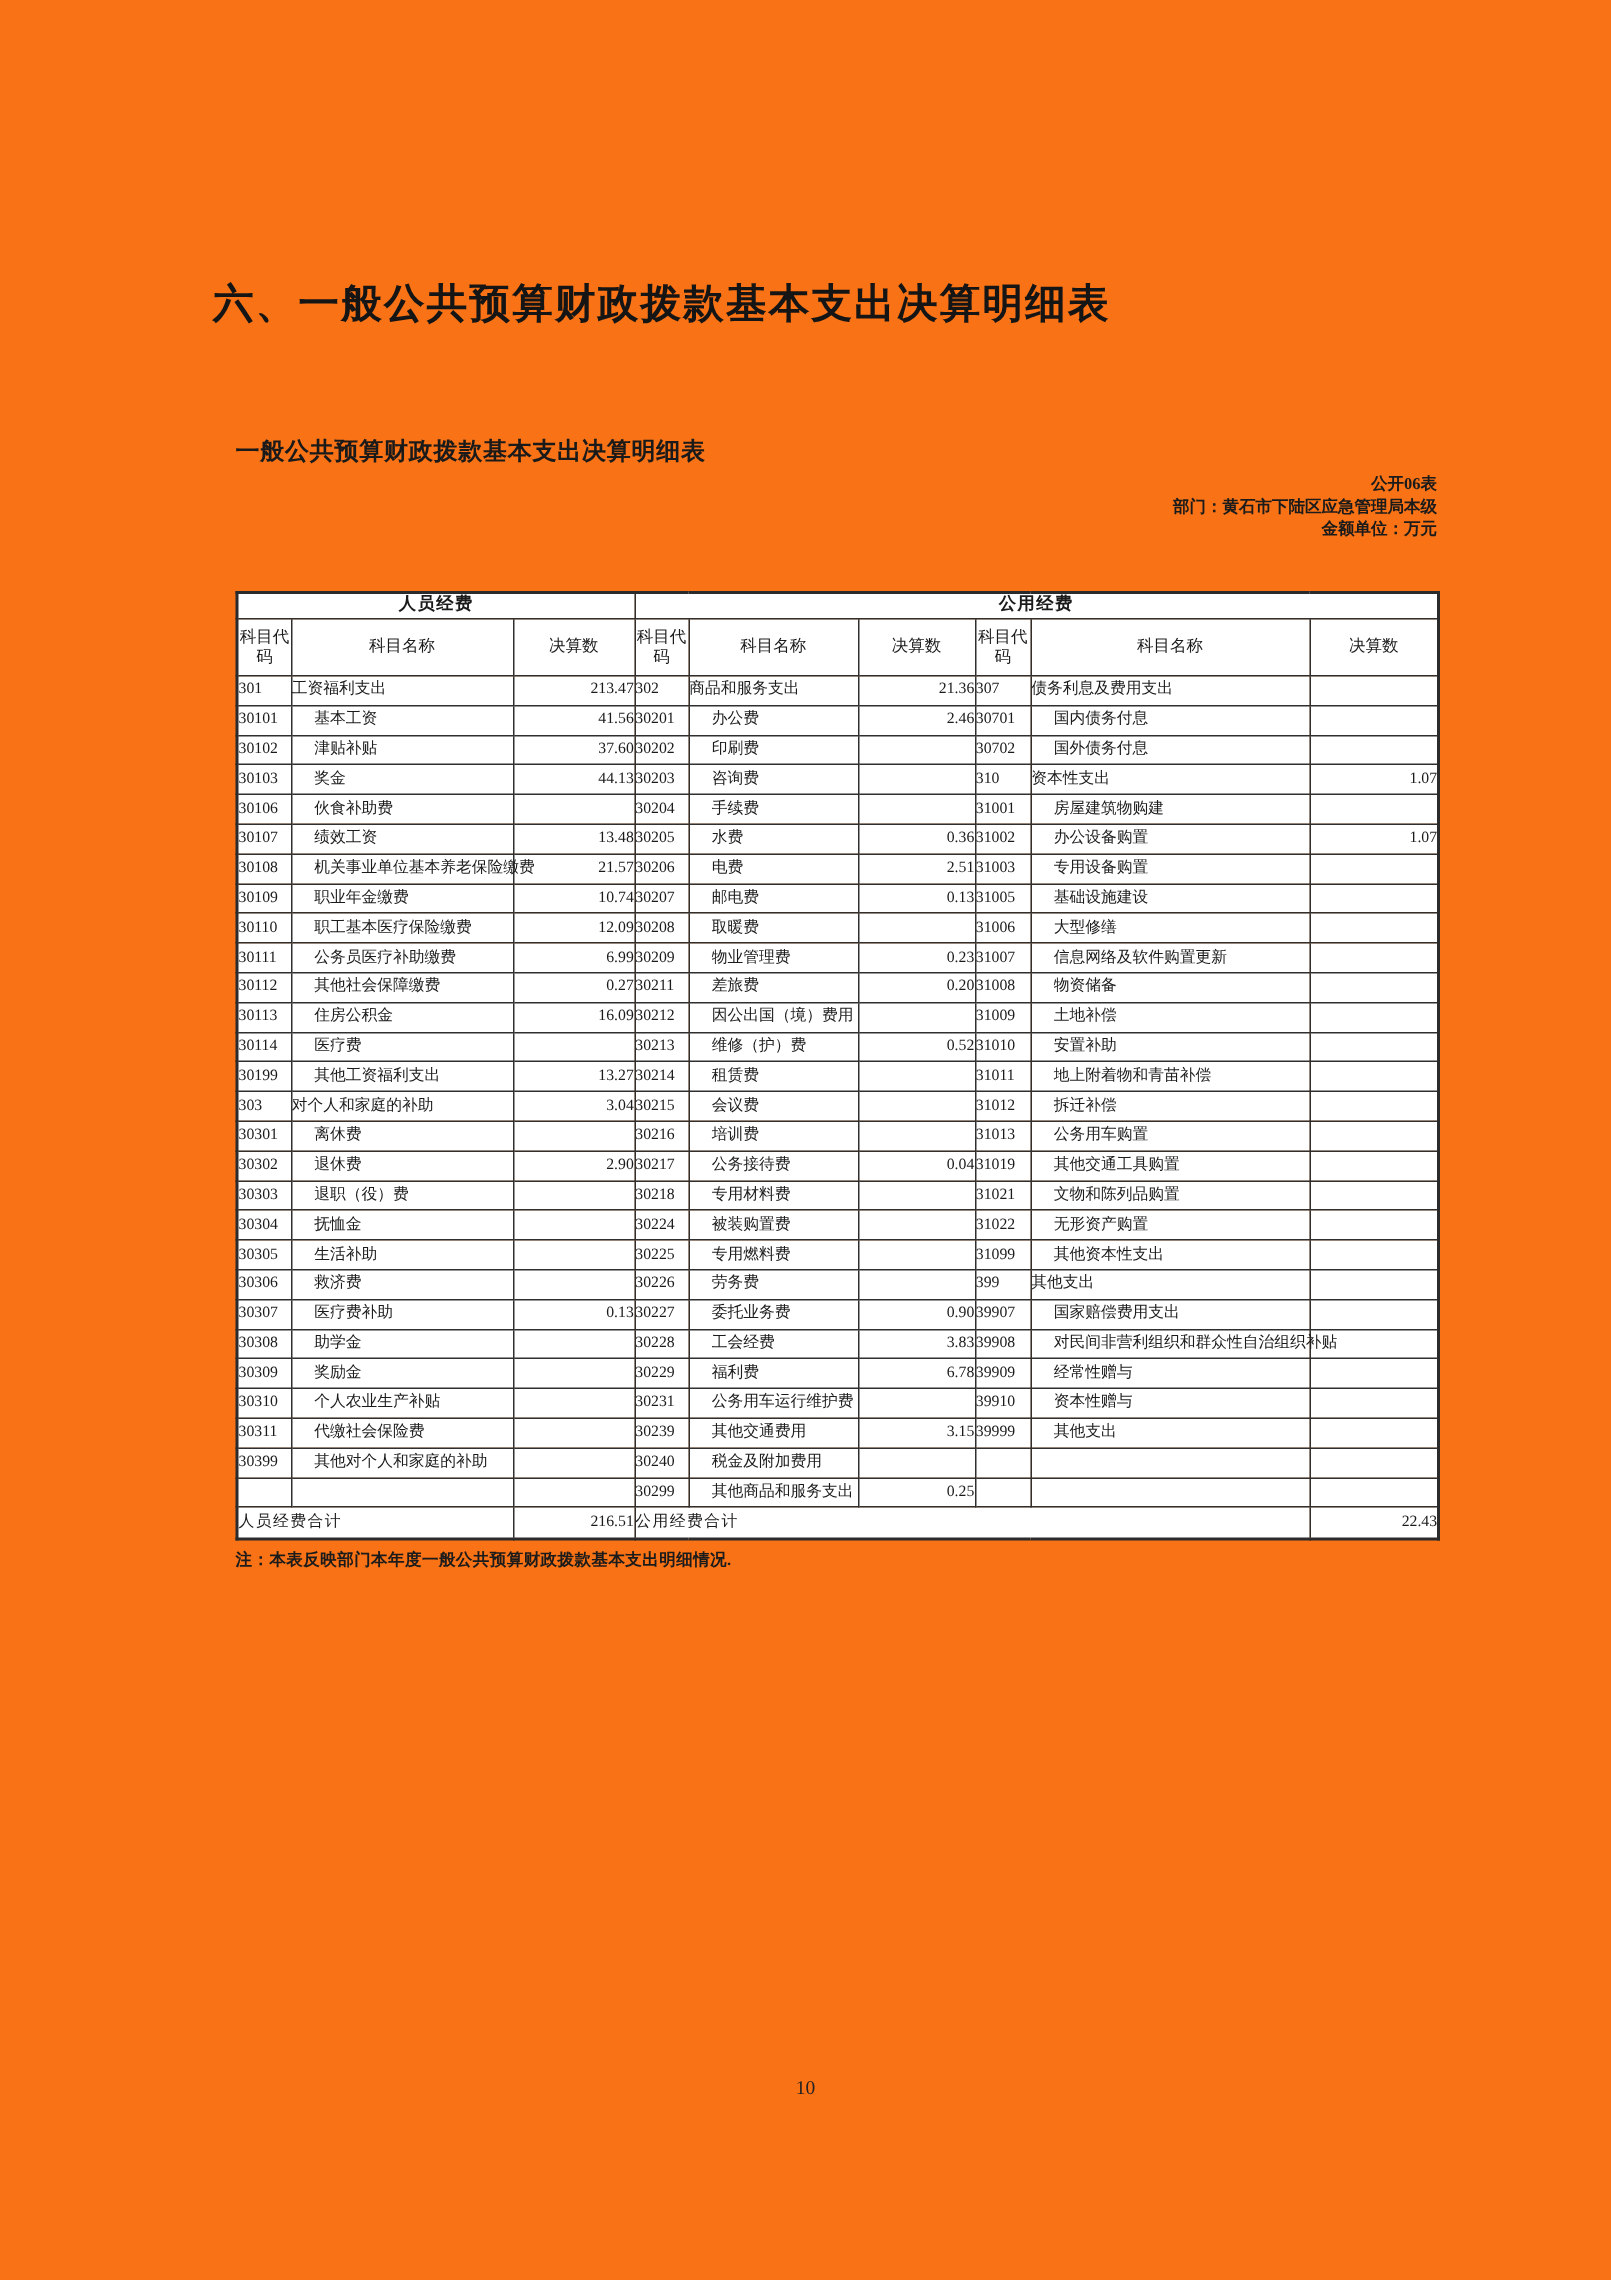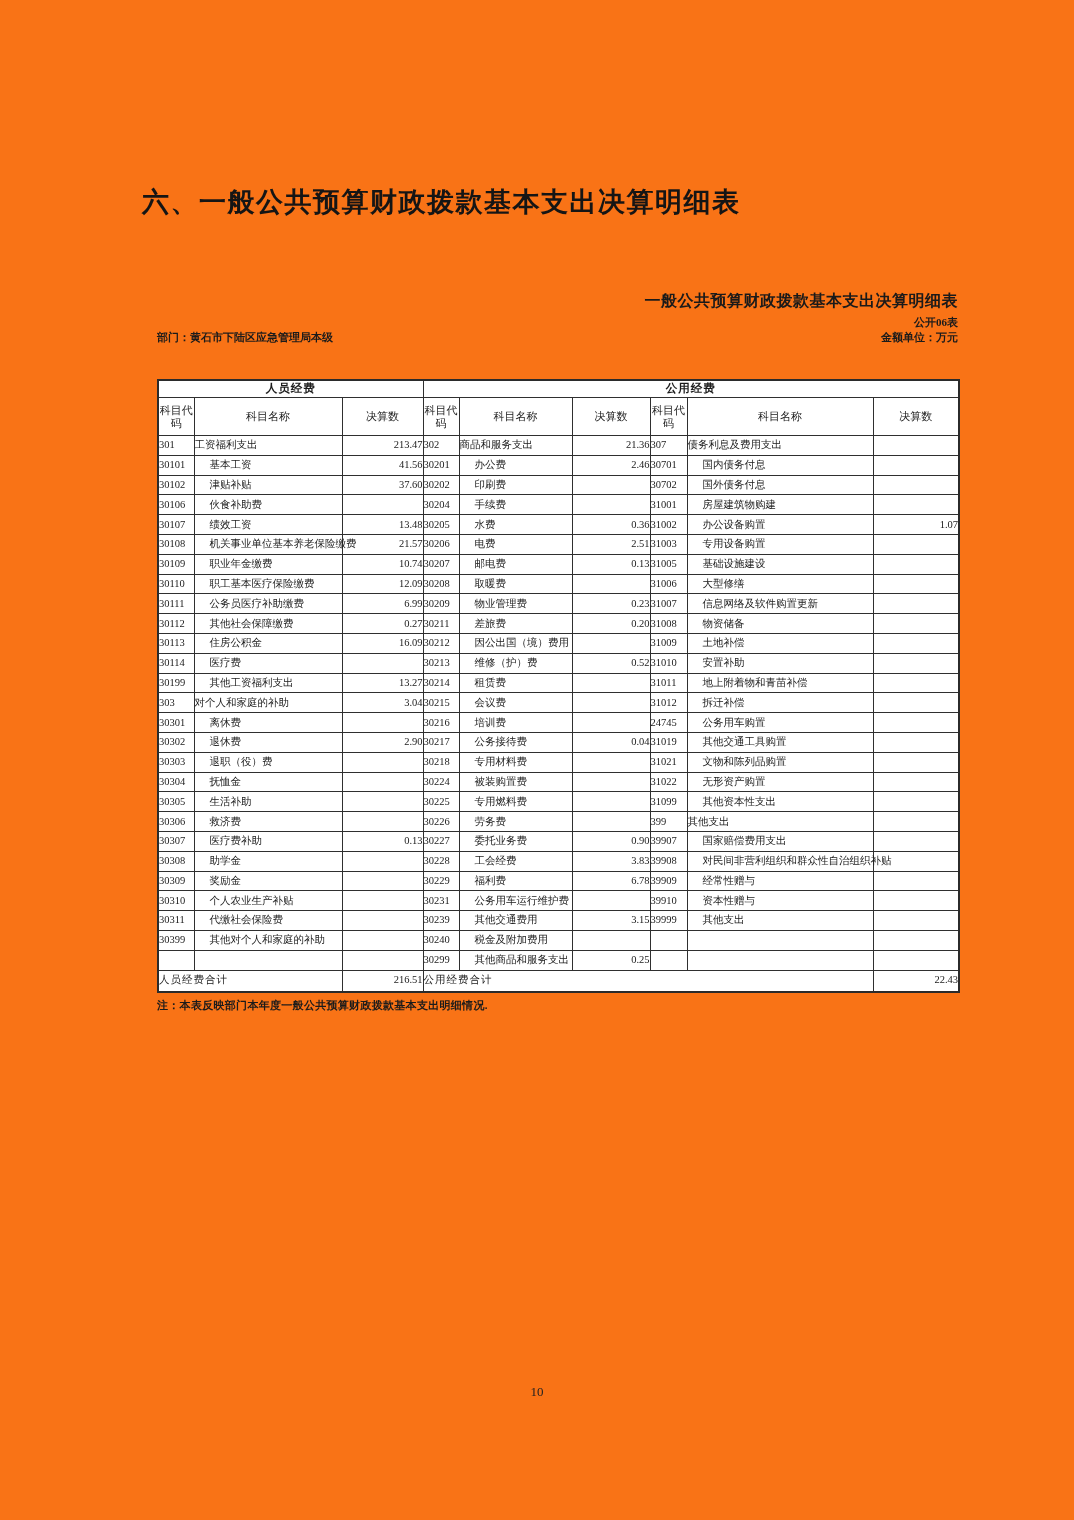--- a/index.html
+++ b/index.html
@@ -24,40 +24,41 @@
     color: #151515;
     white-space: nowrap;
   }
   .sheet {
     position: absolute;
     left: 157px;
     top: 291px;
     width: 801px;
   }
   .tbl-title {
-    text-align: right;
+    text-align: left;
     font-family: Liberation Mono, monospace;
     font-weight: bold;
     font-size: 16px;
     letter-spacing: 0.5px;
     color: #1a1a1a;
   }
   .doc-code {
     text-align: right;
     font-size: 11px;
     font-weight: bold;
     margin-top: 3px;
   }
   .meta-row {
     display: flex;
     justify-content: space-between;
     align-items: flex-end;
     font-size: 11px;
     font-weight: bold;
     margin: 0 0 3px 0;
+    flex-direction: column;
   }
   table.budget {
     border-collapse: collapse;
     table-layout: fixed;
     width: 801px;
     border: 2px solid #2b2b2b;
     margin-top: 34px;
   }
   table.budget th, table.budget td {
     border: 1px solid #2f2f2f;
@@ -176,20 +177,31 @@
             <td class="name sub">津贴补贴</td>
             <td class="val">37.60</td>
             <td class="code">30202</td>
             <td class="name sub">印刷费</td>
             <td class="val"></td>
             <td class="code">30702</td>
             <td class="name sub">国外债务付息</td>
             <td class="val"></td>
           </tr>
           <tr>
+            <td class="code">30103</td>
+            <td class="name sub">奖金</td>
+            <td class="val">44.13</td>
+            <td class="code">30203</td>
+            <td class="name sub">咨询费</td>
+            <td class="val"></td>
+            <td class="code">310</td>
+            <td class="name">资本性支出</td>
+            <td class="val">1.07</td>
+          </tr>
+          <tr>
             <td class="code">30106</td>
             <td class="name sub">伙食补助费</td>
             <td class="val"></td>
             <td class="code">30204</td>
             <td class="name sub">手续费</td>
             <td class="val"></td>
             <td class="code">31001</td>
             <td class="name sub">房屋建筑物购建</td>
             <td class="val"></td>
           </tr>
@@ -303,21 +315,21 @@
             <td class="name sub">拆迁补偿</td>
             <td class="val"></td>
           </tr>
           <tr>
             <td class="code">30301</td>
             <td class="name sub">离休费</td>
             <td class="val"></td>
             <td class="code">30216</td>
             <td class="name sub">培训费</td>
             <td class="val"></td>
-            <td class="code">24745</td>
+            <td class="code">31013</td>
             <td class="name sub">公务用车购置</td>
             <td class="val"></td>
           </tr>
           <tr>
             <td class="code">30302</td>
             <td class="name sub">退休费</td>
             <td class="val">2.90</td>
             <td class="code">30217</td>
             <td class="name sub">公务接待费</td>
             <td class="val">0.04</td>

